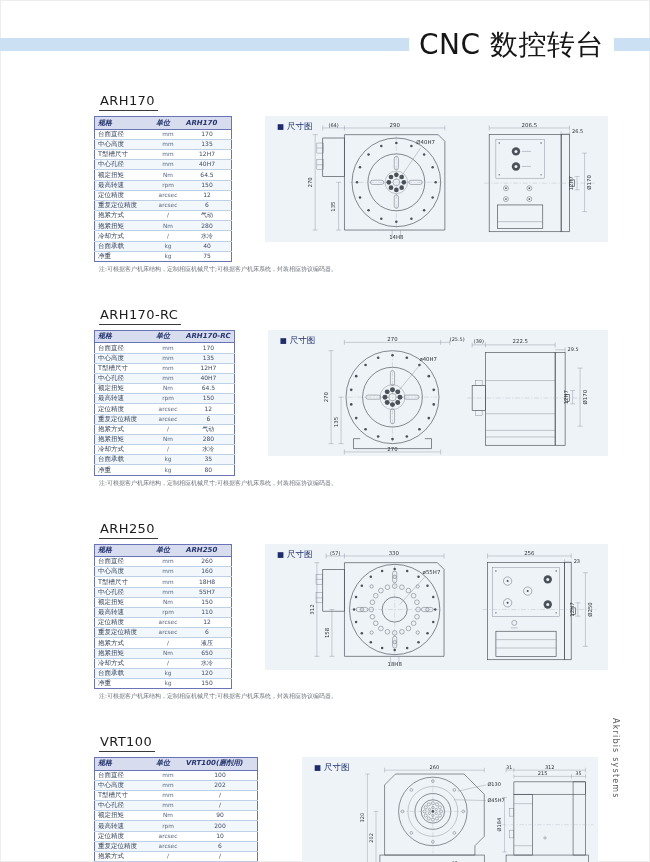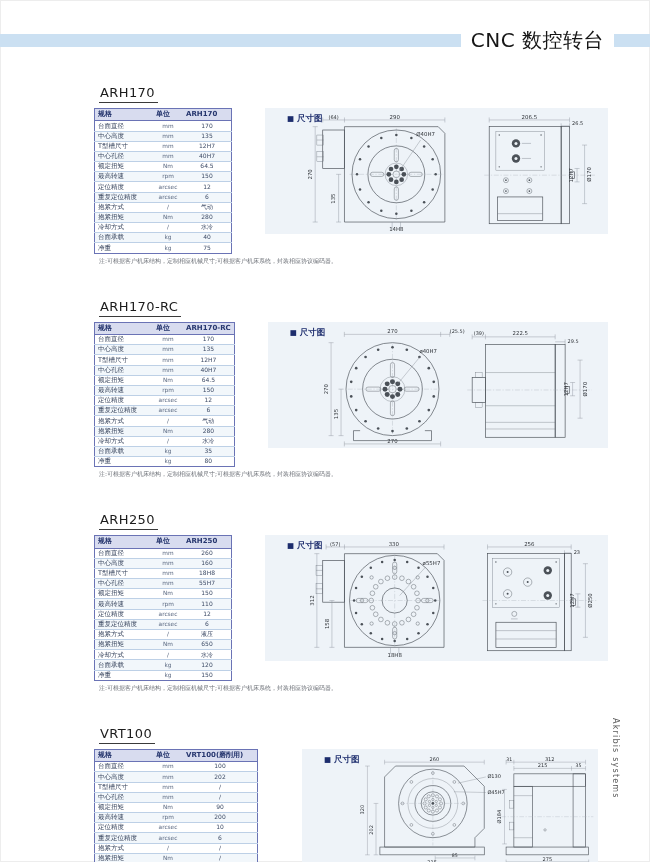--- a/index.html
+++ b/index.html
@@ -6,51 +6,51 @@
   body{
     width:650px;height:862px;background:#fff;position:relative;overflow:hidden;
     font-family:"DejaVu Sans","Liberation Sans",sans-serif;
     box-shadow:inset 0 0 0 1px #ededed;
   }
   
   .header{display:flex;align-items:center;margin-top:30px;}
   .hbar{height:13px;background:#cbe0f2;}
   .hbar-left{flex:1;}
   .hbar-right{width:36px;}
-  .htitle{font-size:20px;line-height:1.05;color:#161616;margin:0 10px;white-space:nowrap;letter-spacing:.5px;}
+  .htitle{font-size:28px;line-height:1.05;color:#161616;margin:0 10px;white-space:nowrap;letter-spacing:.5px;}
   
   .sections{padding-left:48px;}
   .section{margin-top:30px;padding-left:46px;}
   .section:first-child{margin-top:31px;}
   .section-title{
     display:inline-block;font-size:13px;color:#1c1c1c;letter-spacing:.4px;
     border-bottom:1.2px solid #3a3a3a;padding:0 3px 2px 1px;margin:0 0 5px 5px;font-weight:500;
   }
   .row{display:flex;align-items:flex-start;}
   
   .spec-table{border-collapse:collapse;border:1.2px solid #6a73b5;background:#fff;}
   .spec-table th{
     background:#d8dcef;color:#26366e;font-size:7px;font-weight:bold;
-    padding:2.2px 3px;line-height:7px;border-bottom:1px solid #6a73b5;text-align:left;white-space:nowrap;
+    padding:2.2px 3px;line-height:7px;border-bottom:1px solid #6a73b5;text-align:left;white-space:nowrap;font-style:italic;
   }
   .spec-table th.unit,.spec-table th.val{text-align:left;}
   .spec-table td{
     font-size:6.5px;color:#3d4b66;padding:1.2px 3px;line-height:6.8px;
     border-top:.5px solid #bdd0e6;white-space:nowrap;
   }
   .spec-table td.lab{width:52px;color:#36435c;}
   .spec-table td.unit{width:24px;text-align:center;font-size:5.8px;color:#5a6880;}
   .spec-table td.val{width:42px;text-align:center;font-size:6px;}
   .spec-table.wide td.val{width:68px;}
   .spec-table tbody tr:nth-child(even) td{background:#f2f7fb;}
   .note{font-size:6px;color:#6b6f76;margin:3px 0 0 5px;white-space:nowrap;letter-spacing:0;}
   
   .panel{flex:1;background:#eef3f8;height:126px;margin-left:33px;margin-right:42px;position:relative;}
   .panel.vrt{margin-left:44px;margin-right:52px;}
-  .panel-label{position:absolute;top:5px;left:22px;font-size:8.5px;font-weight:bold;color:#1d2d6d;z-index:2;}
+  .panel-label{position:absolute;top:5px;left:12px;font-size:8.5px;font-weight:normal;color:#1d2d6d;z-index:2;}
   .panel-label .bullet{font-size:7.5px;margin-right:3px;}
   .panel svg{position:absolute;left:0;top:0;width:100%;height:100%;}
   
   .ln{fill:none;stroke:#4b5158;stroke-width:.8}
   .thin{fill:none;stroke:#6b727b;stroke-width:.45}
   .dimln{fill:none;stroke:#8a9099;stroke-width:.5}
   .cl{fill:none;stroke:#a6adb6;stroke-width:.4;stroke-dasharray:6 2 1.5 2}
   .lead{fill:none;stroke:#7a8089;stroke-width:.45}
   .holef{fill:#4b5158;stroke:none}
   .holeo{fill:none;stroke:#4b5158;stroke-width:.5}

